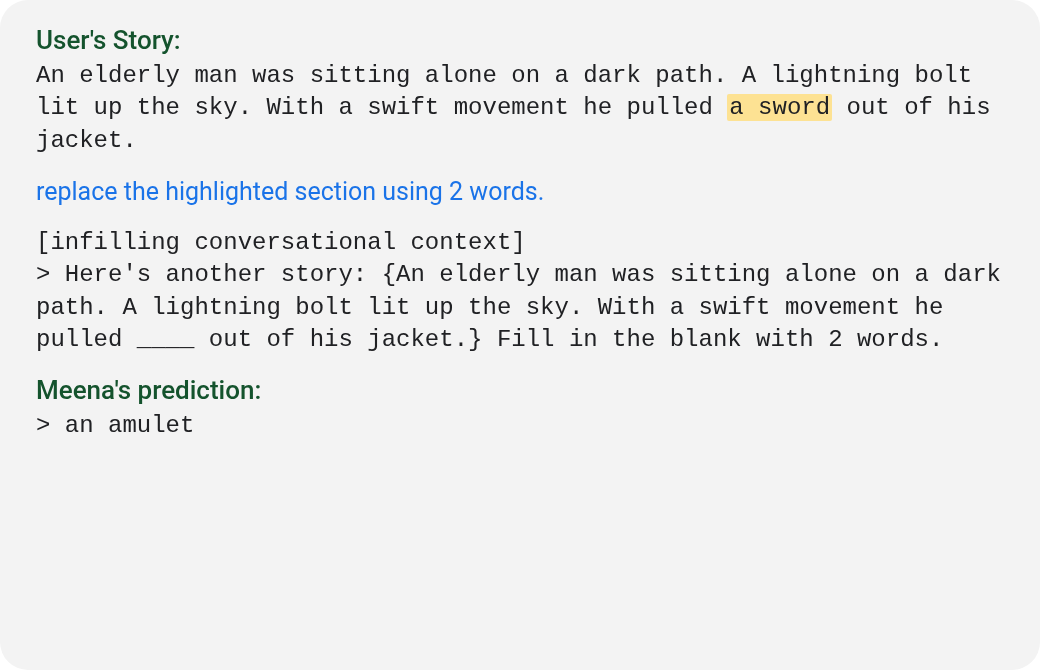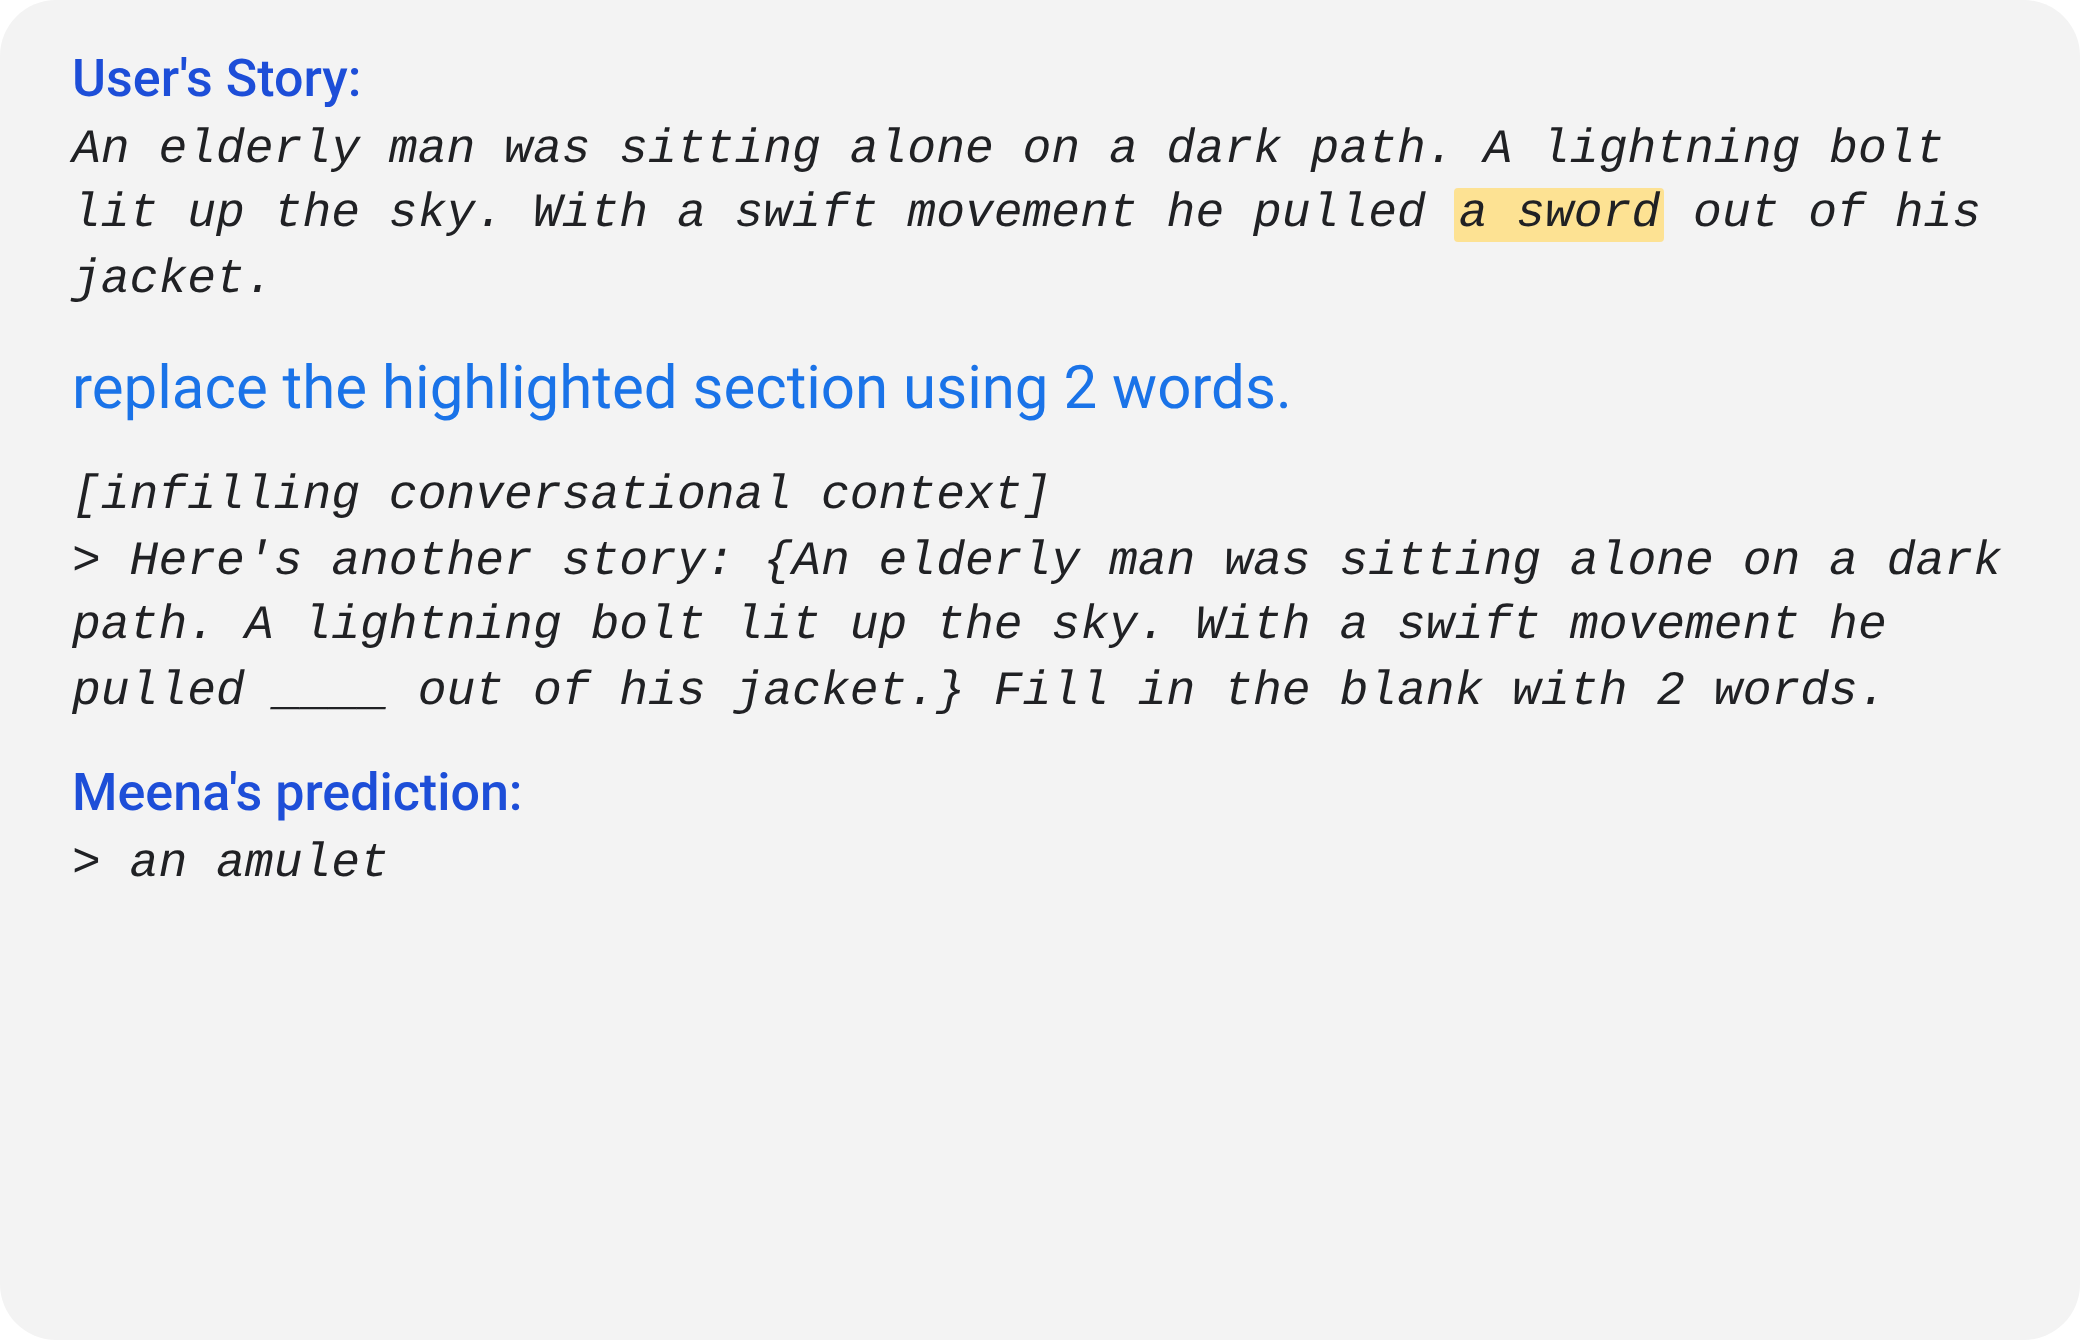--- a/index.html
+++ b/index.html
@@ -20,35 +20,34 @@
     background: #f3f3f3;
     border-radius: 28px;
     padding: 24px 36px 28px 36px;
     width: 1040px;
     height: 670px;
   }
   .section-heading {
     font-family: -apple-system, BlinkMacSystemFont, "Segoe UI", Roboto, "Helvetica Neue", Arial, sans-serif;
     font-weight: 500;
     font-size: 26px;
-    color: #1d4ed8;
+    color: #14532d;
     line-height: 1.3;
   }
   .mono {
     font-family: "Courier New", Courier, monospace;
     font-size: 24px;
     color: #202124;
     line-height: 1.35;
     white-space: pre-wrap;
     word-wrap: break-word;
-    font-style: italic;
   }
   .task-text {
     font-family: -apple-system, BlinkMacSystemFont, "Segoe UI", Roboto, "Helvetica Neue", Arial, sans-serif;
-    font-size: 30px;
+    font-size: 25px;
     color: #1a73e8;
     line-height: 1.35;
     font-weight: 400;
   }
   .highlight {
     background: #fde293;
     border-radius: 2px;
     padding: 0 2px;
   }
   .block {

